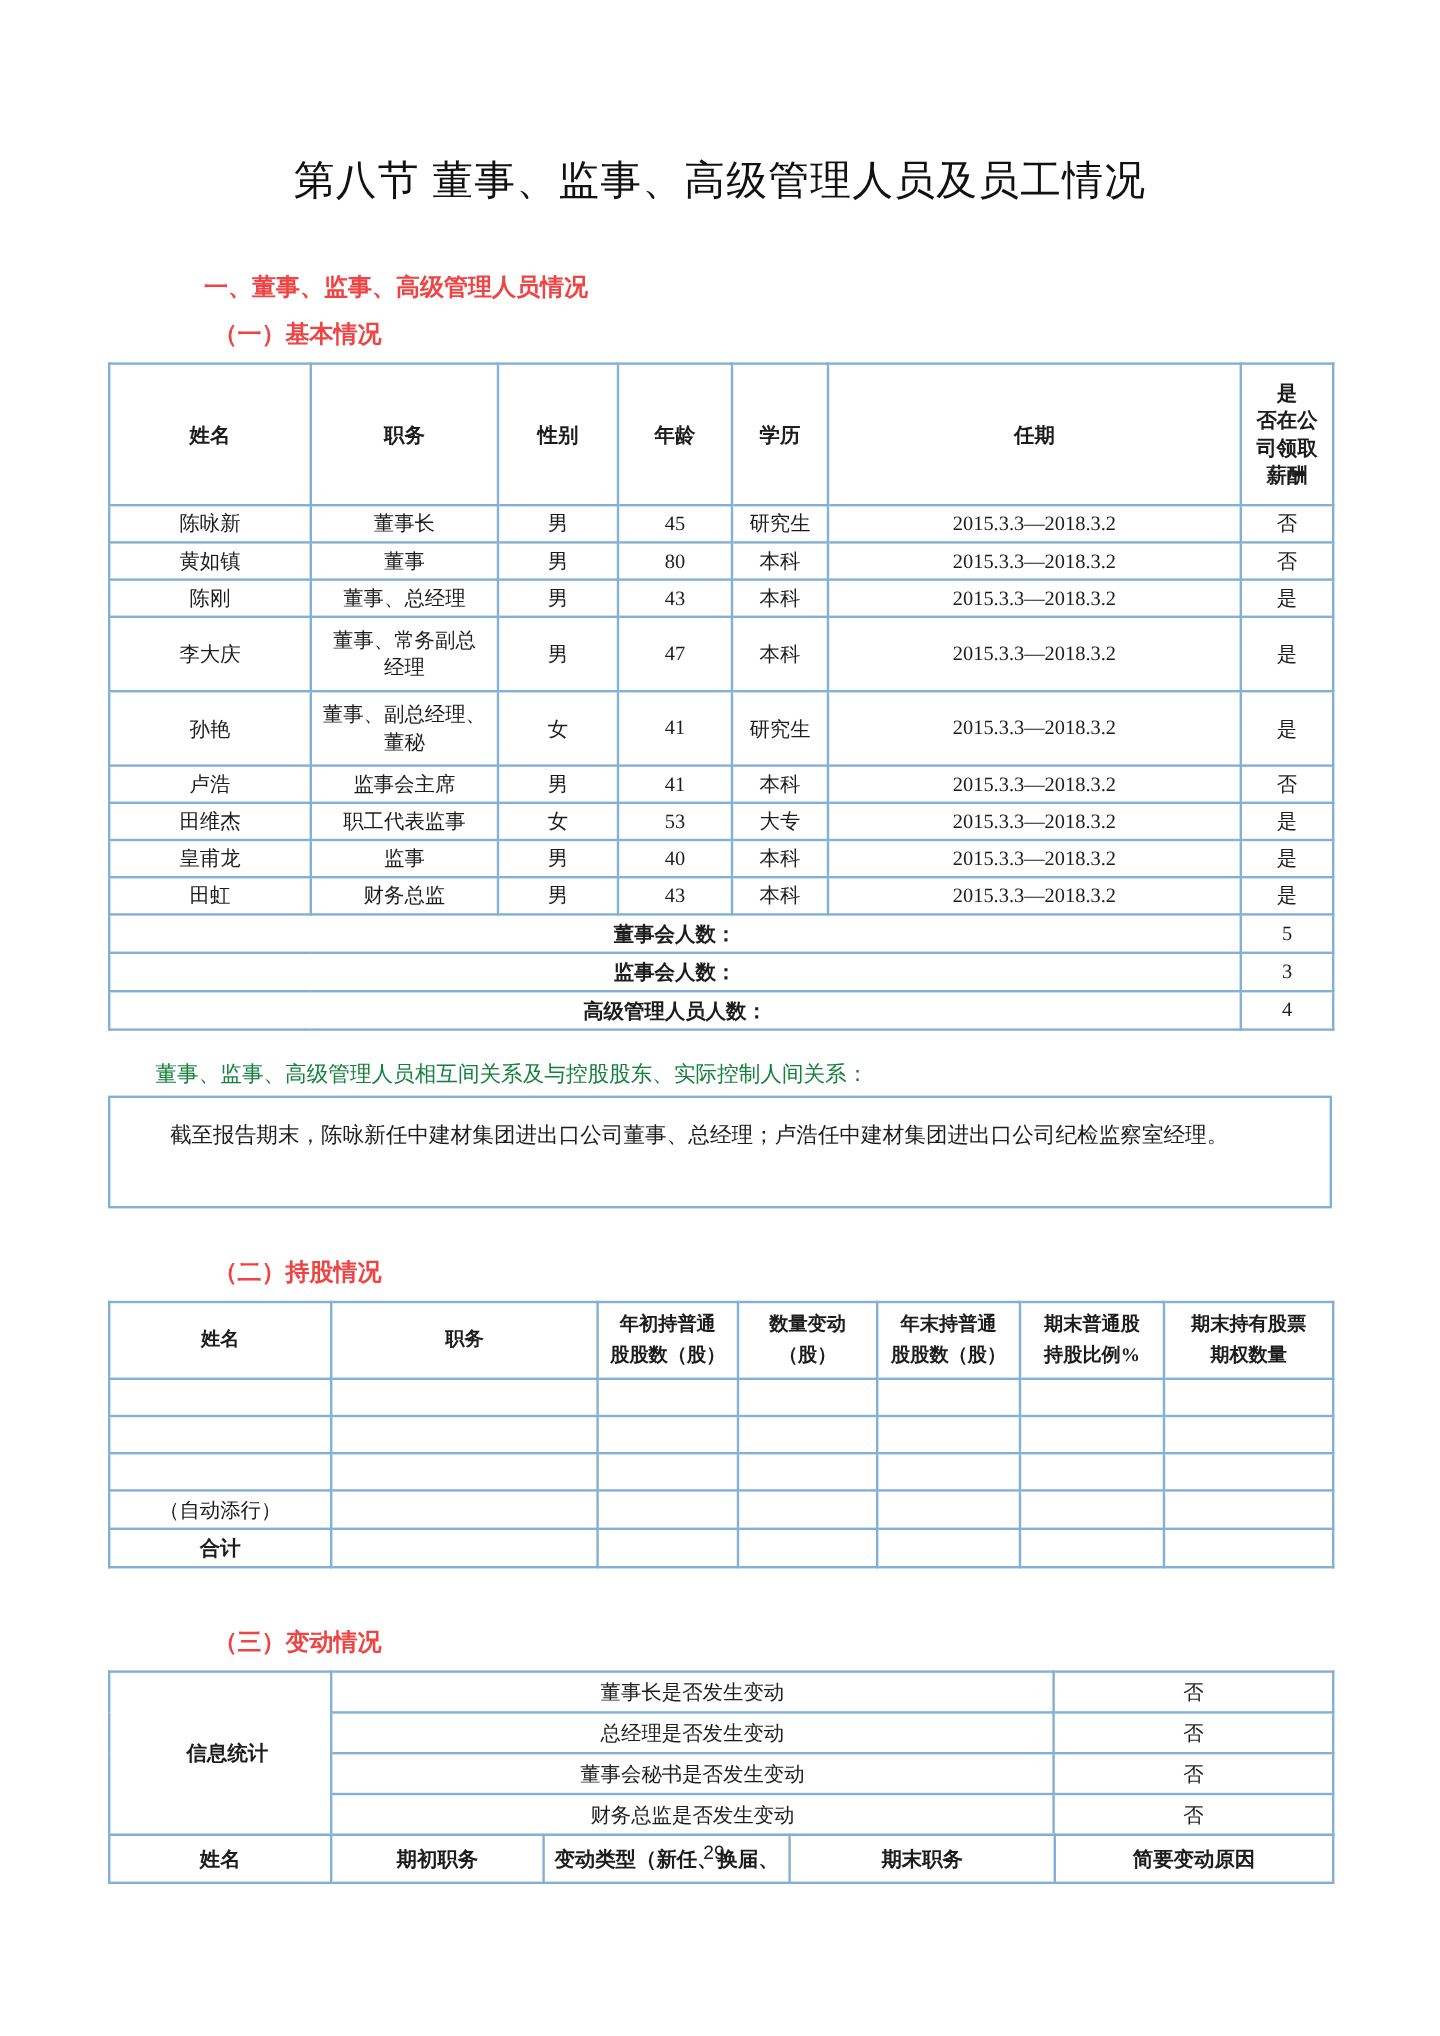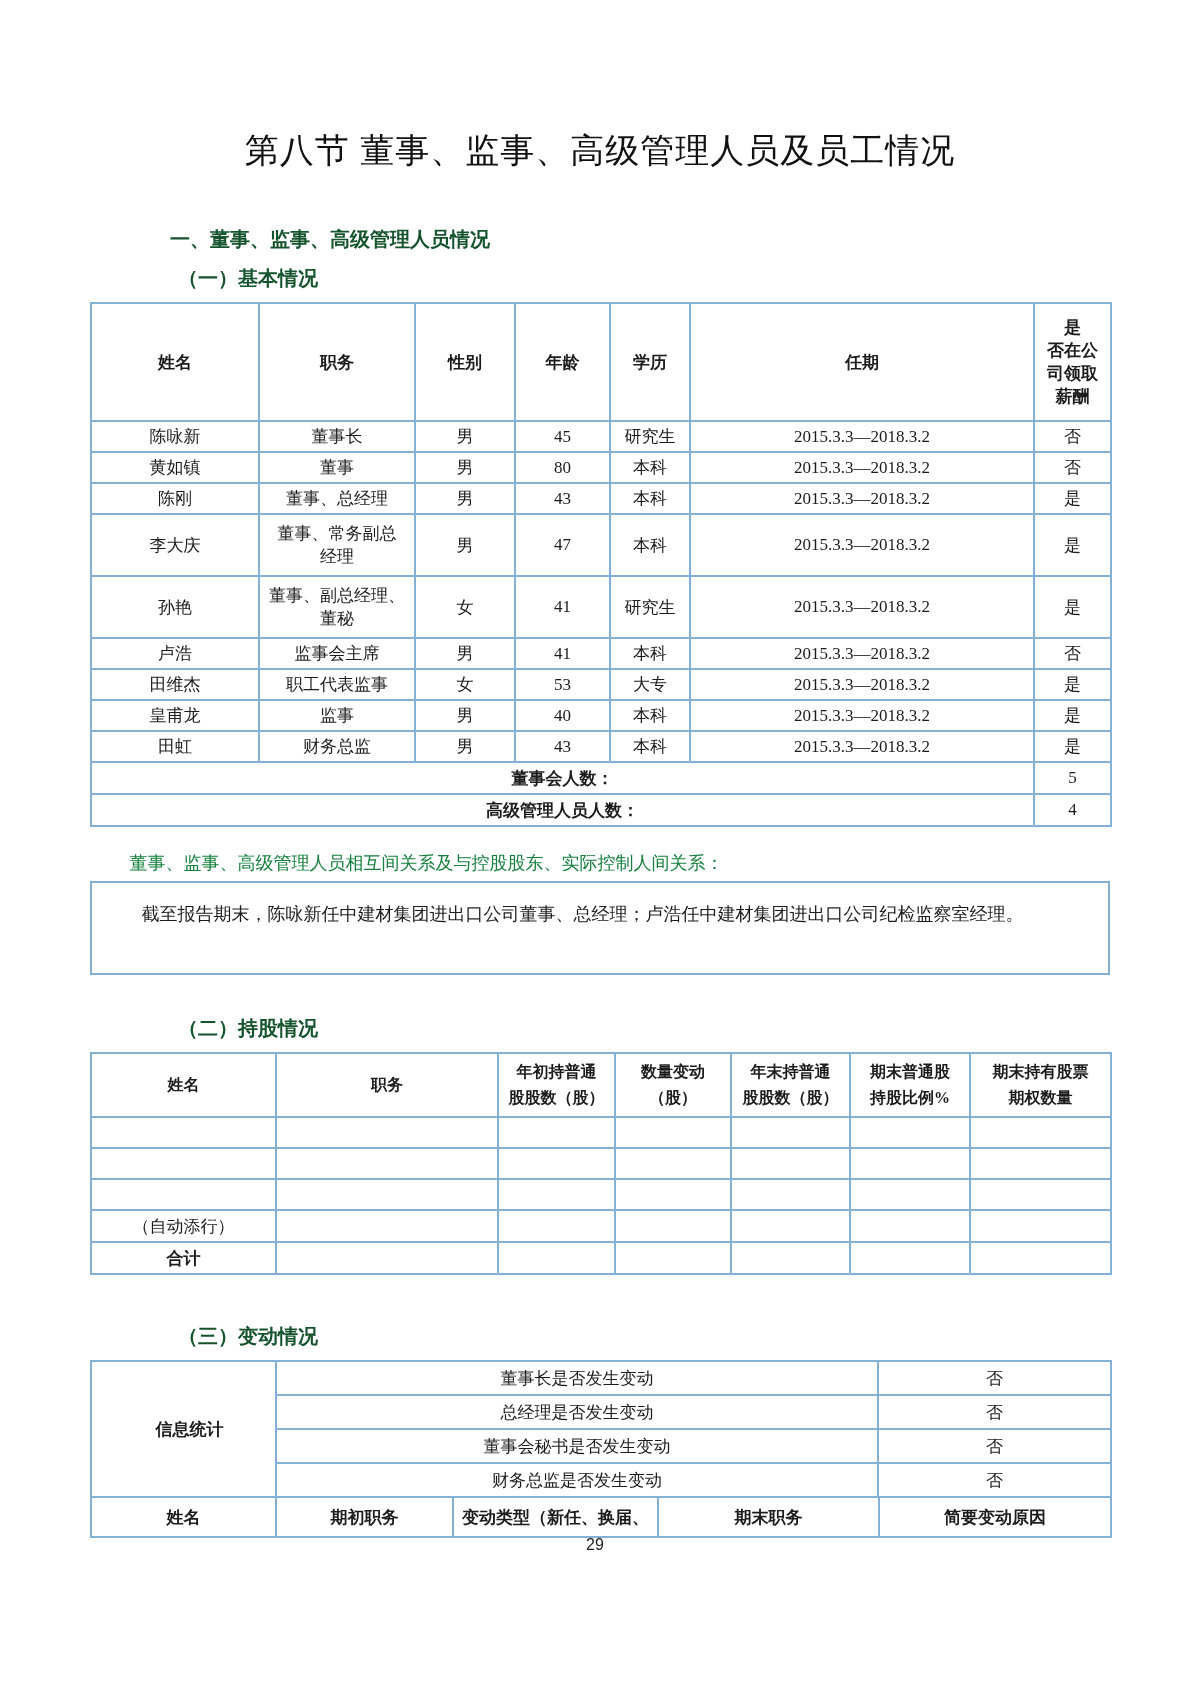--- a/index.html
+++ b/index.html
@@ -18,21 +18,21 @@
     font-family:"Liberation Sans", sans-serif;
     font-size:34px;
     font-weight:normal;
     letter-spacing:1px;
     color:#111;
   }
   .h-sec {
     font-family:"Liberation Sans", sans-serif;
     font-weight:bold;
     font-size:20px;
-    color:#14532d;
+    color:#ef4444;
   }
   .h1 { margin-top:52px; margin-left:80px; }
   .h2 { margin-top:12px; margin-left:88px; margin-bottom:10px; }
 
   table { border-collapse:collapse; table-layout:fixed; width:1020px; background:#fff; }
   td, th {
     border:2px solid #85b0d5;
     text-align:center;
     vertical-align:middle;
     font-size:17px;
@@ -207,20 +207,24 @@
         <td>财务总监</td>
         <td>男</td>
         <td>43</td>
         <td>本科</td>
         <td>2015.3.3—2018.3.2</td>
         <td>是</td>
       </tr>
       <tr class="r-sum">
         <th colspan="6">董事会人数：</th>
         <td>5</td>
+      </tr>
+      <tr class="r-sum">
+        <th colspan="6">监事会人数：</th>
+        <td>3</td>
       </tr>
       <tr class="r-sum">
         <th colspan="6">高级管理人员人数：</th>
         <td>4</td>
       </tr>
     </tbody>
   </table>
 
   <div class="rel-line">董事、监事、高级管理人员相互间关系及与控股股东、实际控制人间关系：</div>
   <div class="rel-box">截至报告期末，陈咏新任中建材集团进出口公司董事、总经理；卢浩任中建材集团进出口公司纪检监察室经理。</div>

